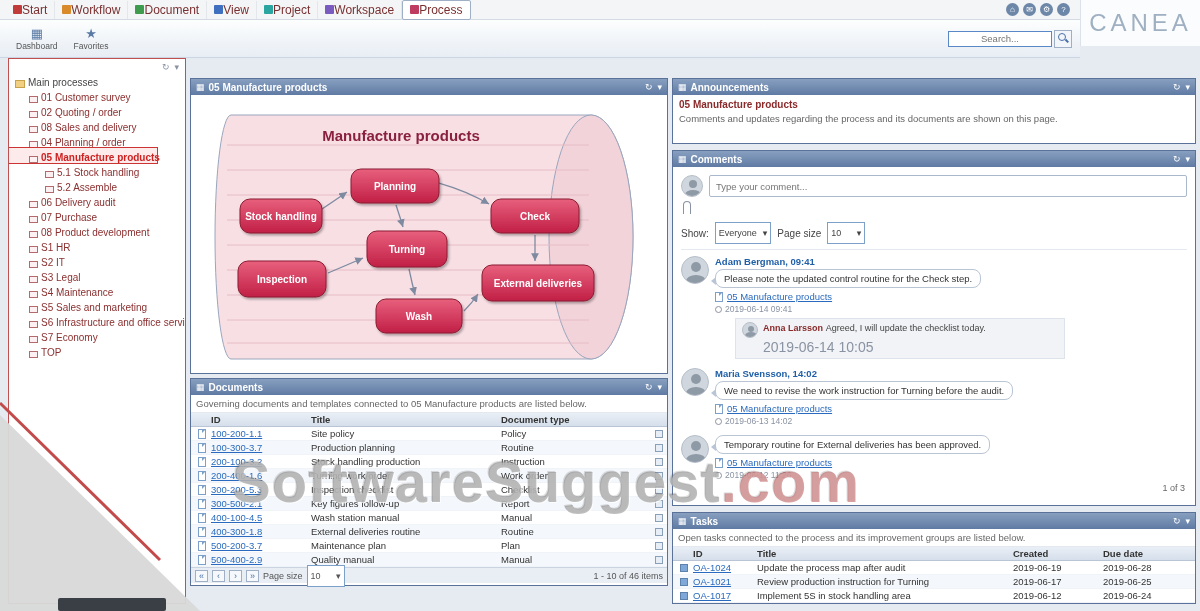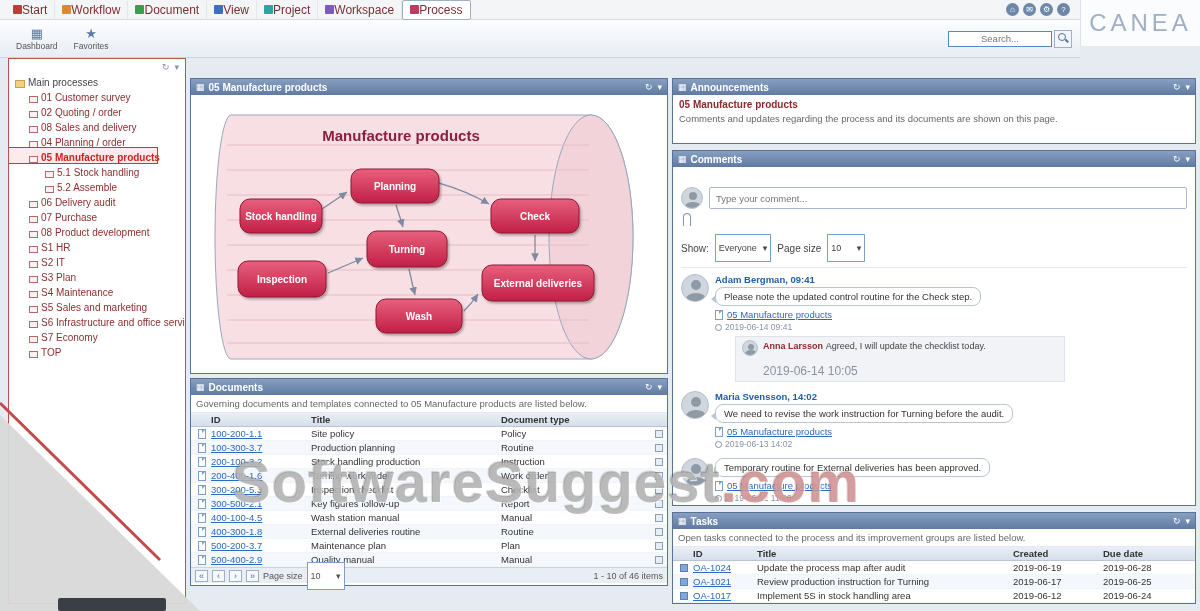--- a/index.html
+++ b/index.html
@@ -75,34 +75,34 @@
   .c-type{width:130px;} .c-act{width:34px; display:flex; gap:4px; justify-content:flex-end; padding-right:2px;}
   .link { color:#2a6bbf; text-decoration:underline; cursor:pointer; }
   .docicon { width:8px; height:10px; background:#fff; border:1px solid #7da0c8; position:relative; }
   .docicon::after { content:''; position:absolute; right:0; top:0; border-left:3px solid #7da0c8;
                     border-bottom:3px solid transparent; }
   .dl { width:8px; height:8px; border:1px solid #8aa0b8; background:#e8eef5; }
   .tfoot { display:flex; align-items:center; gap:4px; height:16px; background:#e9eef5;
            border-top:1px solid #c9d4e0; padding:0 4px; font-size:9px; color:#555; }
   .pbtn { width:13px; height:12px; border:1px solid #9fb0c6; background:#f6f9fc; display:flex;
           align-items:center; justify-content:center; font-size:9px; color:#4a6fa5; cursor:pointer; }
-  .select { border:1px solid #7da0c8; background:#fff; font-size:9px; padding:0 3px; height:28px;
+  .select { border:1px solid #7da0c8; background:#fff; font-size:9px; padding:0 3px; height:22px;
             display:inline-flex; gap:6px; align-items:center; justify-content:space-between; min-width:38px; cursor:pointer; }
   .spacer { flex:1; }
 
   .docspanel { left:190px; top:378px; width:478px; height:208px; }
 
   
   .annpanel { left:672px; top:78px; width:524px; height:66px; }
   .annbody { padding:4px 6px; }
   .annhead { color:#8a2a2a; font-weight:bold; font-size:10px; margin-bottom:3px; }
   .anntext { color:#666; font-size:9.5px; }
 
   .companel { left:672px; top:150px; width:524px; height:356px; }
-  .combody { padding:20px 8px; position:relative; }
+  .combody { padding:8px 8px; position:relative; }
   .composer { display:flex; gap:6px; align-items:flex-start; }
   .composer input { flex:1; height:22px; border:1px solid #aab8cc; border-radius:2px; padding:0 6px;
                     font-size:9.5px; font-family:"Liberation Sans", sans-serif; color:#333; }
   .clip { width:8px; height:13px; border:1.5px solid #8a93a3; border-bottom:none;
           border-radius:4px 4px 0 0; display:inline-block; margin:4px 0 0 2px; }
   .postbtn { display:inline-flex; align-items:center; padding:2px 8px; margin:4px 0 0 0;
              background:linear-gradient(#f5b55a,#e09132); border:1px solid #b97a20; color:#fff;
              font-size:9.5px; border-radius:2px; cursor:pointer; }
   .filterrow { display:flex; align-items:center; gap:6px; margin:6px 0 6px 0; color:#444;
                border-bottom:1px solid #e4e9f0; padding-bottom:5px; }
@@ -127,21 +127,21 @@
             border-radius:8px; padding:3px 8px; font-size:9.5px; color:#333; max-width:330px; }
   .bubble::before { content:''; position:absolute; left:-5px; top:7px; border-top:4px solid transparent;
                     border-bottom:4px solid transparent; border-right:5px solid #b9c4d4; }
   .elink { display:flex; align-items:center; gap:4px; margin-top:3px; font-size:9.5px; }
   .emeta { color:#8a93a3; font-size:8.5px; margin-top:2px; display:flex; align-items:center; gap:3px; }
   .clockdot { width:7px; height:7px; border:1px solid #8a93a3; border-radius:50%; display:inline-block; }
   .reply { margin:4px 0 0 20px; background:#f1f3f6; border:1px solid #dde3ea; padding:3px 6px;
            display:flex; gap:5px; align-items:flex-start; max-width:330px; }
   .rname { color:#8a2a2a; font-weight:bold; font-size:9px; }
   .rtext { font-size:9px; color:#444; }
-  .rtime { font-size:12px; color:#8a93a3; margin-top:13px; }
+  .rtime { font-size:14px; color:#8a93a3; margin-top:6px; }
   .compager { position:absolute; right:10px; bottom:4px; color:#666; font-size:9px; }
 
   .taskpanel { left:672px; top:512px; width:524px; height:92px; overflow:hidden; }
   .t-id{width:64px;} .t-title{flex:1;} .t-d{width:90px;}
   .tico { width:8px; height:8px; background:#7fa7d7; border:1px solid #5c82ad; }
 
   
   .watermark { position:absolute; left:232px; top:448px; z-index:60; pointer-events:none;
                font-size:58px; font-weight:bold; letter-spacing:1px; color:rgba(125,125,125,0.5);
                text-shadow:1px 1px 0 rgba(255,255,255,0.75), -1px -1px 0 rgba(90,90,90,0.2); white-space:nowrap; }
@@ -265,21 +265,21 @@
     <div class="titem lvl1">
         <span class="ticon"></span>
         <span>S1 HR</span>
       </div>
     <div class="titem lvl1">
         <span class="ticon"></span>
         <span>S2 IT</span>
       </div>
     <div class="titem lvl1">
         <span class="ticon"></span>
-        <span>S3 Plan</span>
+        <span>S3 Legal</span>
       </div>
     <div class="titem lvl1">
         <span class="ticon"></span>
         <span>S4 Maintenance</span>
       </div>
     <div class="titem lvl1">
         <span class="ticon"></span>
         <span>S5 Sales and marketing</span>
       </div>
     <div class="titem lvl1">

